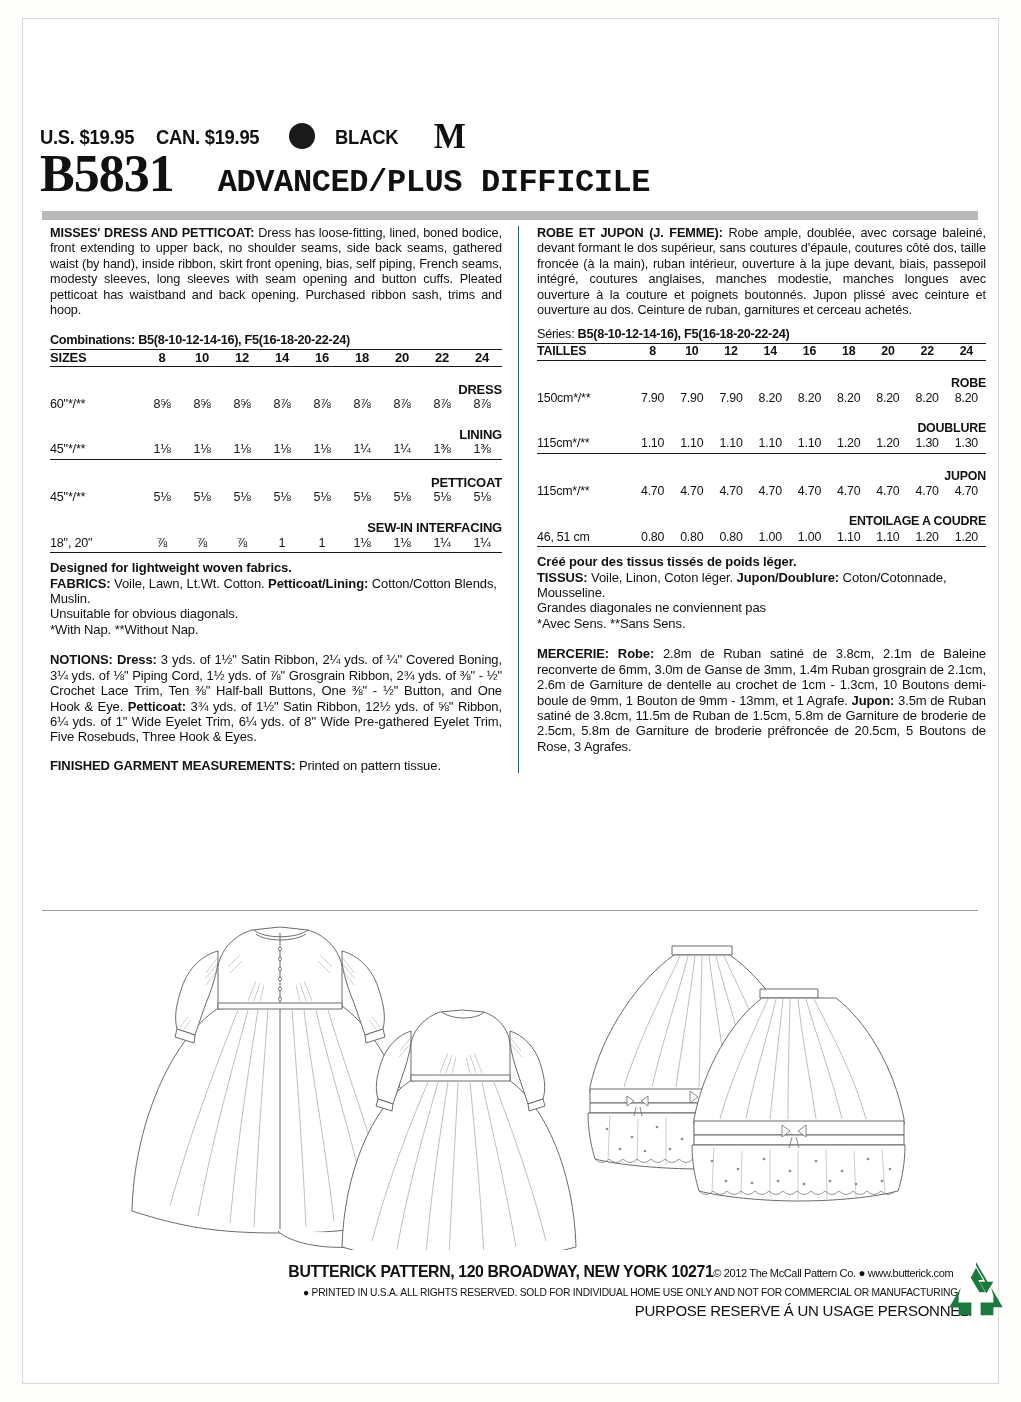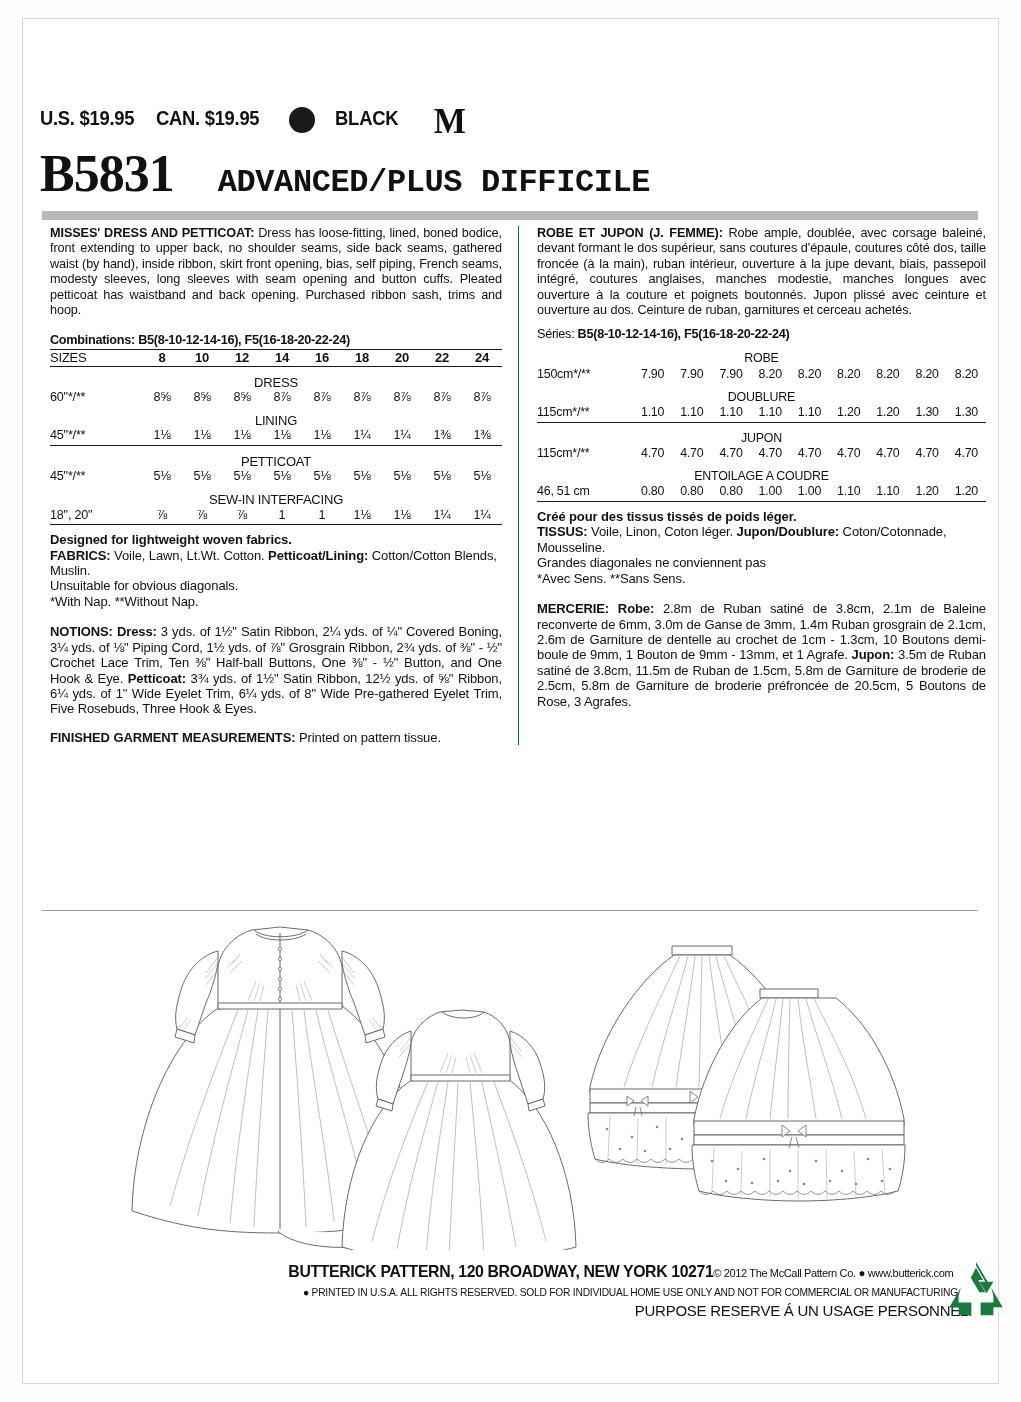--- a/index.html
+++ b/index.html
@@ -23,23 +23,23 @@
     position: absolute;
     left: 22px; top: 18px;
     width: 977px; height: 1366px;
     border: 1px solid #d8d8d4;
     background: #ffffff;
   }
 
   
   .pricerow {
     position: absolute;
-    left: 40px; top: 107px;
+    left: 40px; top: 122px;
     display: flex;
-    align-items: flex-start;
+    align-items: flex-end;
     gap: 14px;
   }
   .pricerow .pr {
     font-weight: bold;
     font-size: 20px;
     letter-spacing: -0.3px;
     font-family: "Liberation Sans", sans-serif;
     transform: scaleX(0.92);
     transform-origin: left center;
     white-space: nowrap;
@@ -146,26 +146,26 @@
     line-height: 15.2px;
     white-space: nowrap;
   }
   table.yard th.lbl, table.yard td.lbl {
     text-align: left;
     width: 92px;
     font-weight: normal;
   }
   tr.sizes { border-top: 1.6px solid #1a1a1a; border-bottom: 1.6px solid #1a1a1a; }
   tr.sizes th { font-weight: bold; font-size: 13px; }
-  tr.sizes th.lbl { font-weight: normal; }
+  tr.sizes th.lbl { font-weight: bold; }
   tr.grp td {
-    text-align: center;
-    font-weight: normal;
+    text-align: right;
+    font-weight: bold;
     font-size: 13px;
-    padding-top: 8px;
+    padding-top: 15px;
   }
   tr.rule td { border-bottom: 1.4px solid #1a1a1a; height: 2px; padding: 0; }
   tr.endrule td { border-bottom: 1.6px solid #1a1a1a; height: 2px; padding: 0; }
   table.yard.metric td.lbl, table.yard.metric th.lbl { width: 96px; }
   table.yard.metric td, table.yard.metric th { font-size: 12.4px; }
 
   .fabrics, .notions, .finished {
     font-size: 13px;
     line-height: 15.4px;
     margin: 7px 0 0 0;
@@ -346,20 +346,32 @@
       <p class="finished"><b>FINISHED GARMENT MEASUREMENTS:</b><span> Printed on pattern tissue.</span></p>
     </div>
 
     <div class="col right">
       <p class="para"><b>ROBE ET JUPON (J. FEMME):</b><span> Robe ample, doublée, avec corsage baleiné, devant formant le dos supérieur, sans coutures d'épaule, coutures côté dos, taille froncée (à la main), ruban intérieur, ouverture à la jupe devant, biais, passepoil intégré, coutures anglaises, manches modestie, manches longues avec ouverture à la couture et poignets boutonnés. Jupon plissé avec ceinture et ouverture au dos. Ceinture de ruban, garnitures et cerceau achetés.</span></p>
 
       <div class="combo"><span>Séries:</span><b> B5(8-10-12-14-16), F5(16-18-20-22-24)</b></div>
 
       <table class="yard metric">
         <tbody>
+            <tr class="sizes">
+          <th class="lbl">TAILLES</th>
+          <th>8</th>
+          <th>10</th>
+          <th>12</th>
+          <th>14</th>
+          <th>16</th>
+          <th>18</th>
+          <th>20</th>
+          <th>22</th>
+          <th>24</th>
+        </tr>
         <tr class="grp">
               <td colspan="10">ROBE</td>
             </tr>
         <tr>
           <td class="lbl">150cm*/**</td>
           <td>7.90</td>
           <td>7.90</td>
           <td>7.90</td>
           <td>8.20</td>
           <td>8.20</td>

